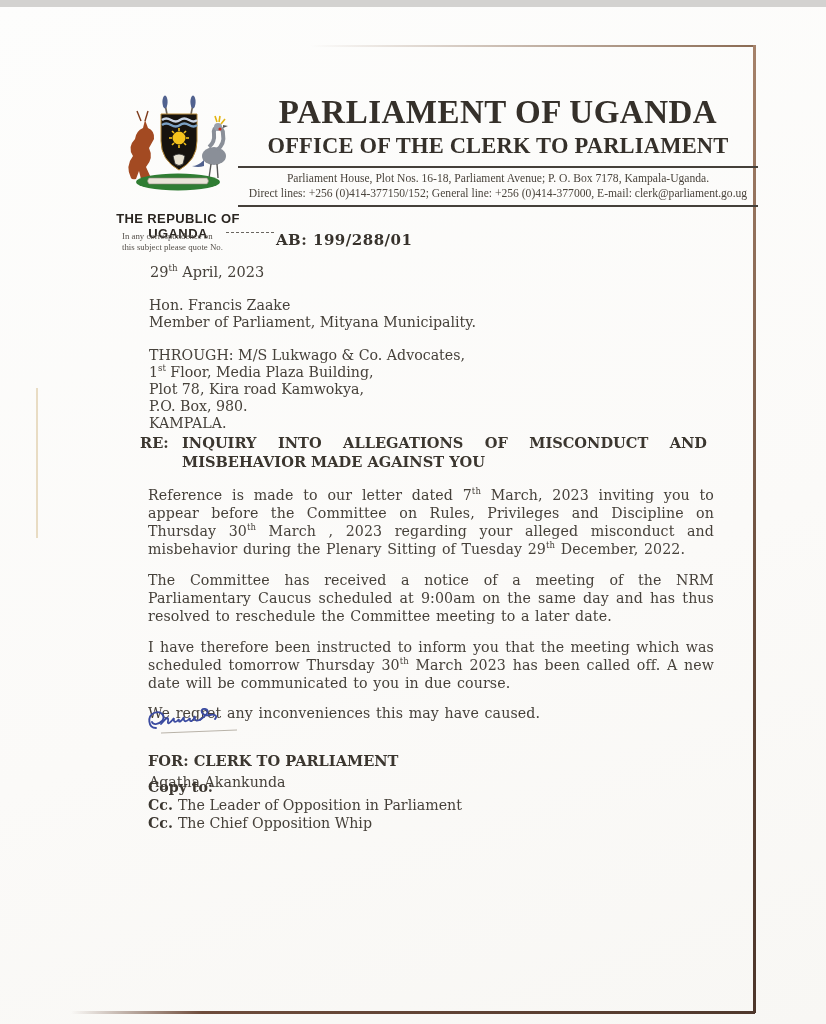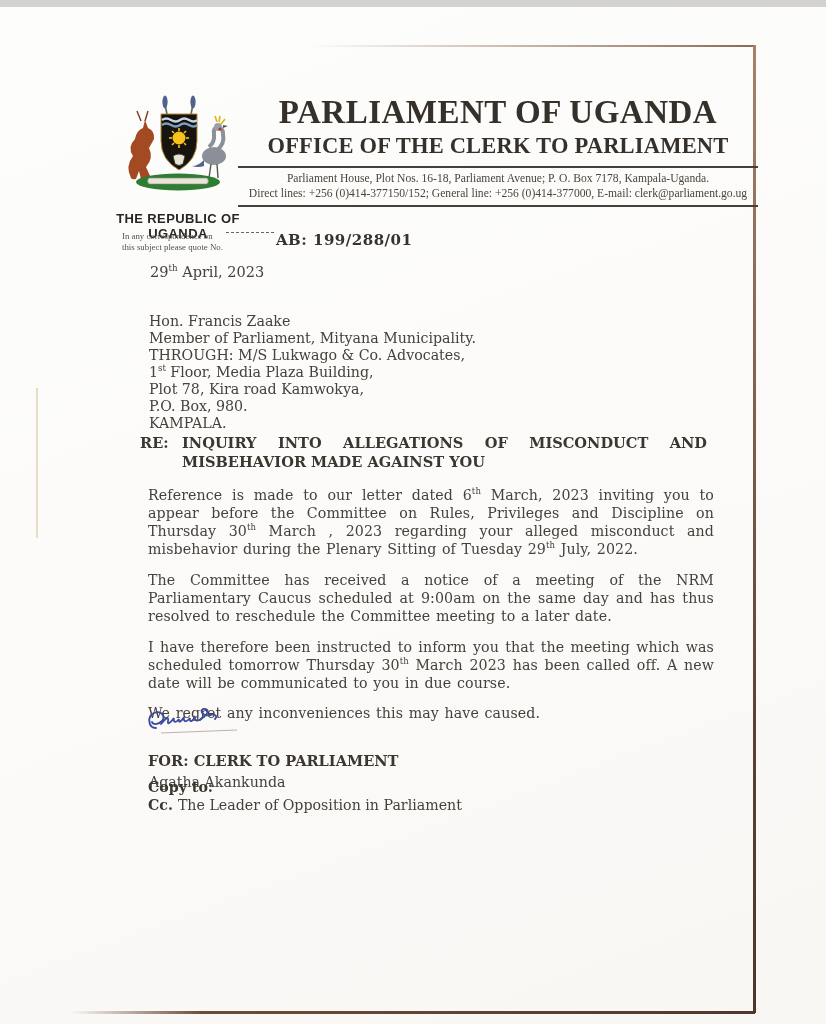--- a/index.html
+++ b/index.html
@@ -34,21 +34,21 @@
   .addr{font-size:11.6px;line-height:14.5px;margin-top:4px;color:#4a443c;}
 
   
   .ref-row{position:absolute;left:122px;top:231px;display:flex;}
   .ref-note{font-family:"Liberation Serif",serif;font-size:8.8px;line-height:10.5px;color:#55504a;}
   .ref-dots{width:48px;height:1px;border-bottom:1.3px dashed #6a655f;margin:0 0 3px 3px;}
   .ref-number{font-size:15px;font-weight:bold;letter-spacing:.5px;color:#37322c;margin:0 0 -1px 2px;}
 
   .letter-date{position:absolute;left:150px;top:264px;font-size:14.5px;}
 
-  .recipient-block{position:absolute;left:149px;top:313px;font-size:14.2px;line-height:17.2px;}
+  .recipient-block{position:absolute;left:149px;top:297px;font-size:14.2px;line-height:17.2px;}
   .through-block{position:absolute;left:149px;top:347px;font-size:14.2px;line-height:16.9px;}
 
   .subject-block{position:absolute;left:140px;top:434px;width:567px;display:flex;
     font-size:14.6px;font-weight:bold;line-height:18.5px;color:#3b362f;}
   .subject-label{width:42px;flex:none;}
   .subject-text{flex:1;text-align:justify;}
 
   .paragraphs{position:absolute;left:148px;top:486px;width:566px;
     font-size:14.2px;line-height:18.1px;text-align:justify;
     word-spacing:1px;letter-spacing:.1px;}
@@ -161,21 +161,21 @@
     <div>P.O. Box, 980.</div>
     <div>KAMPALA.</div>
   </div>
 
   <div class="subject-block">
     <div class="subject-label">RE:</div>
     <div class="subject-text">INQUIRY INTO ALLEGATIONS OF MISCONDUCT AND MISBEHAVIOR MADE AGAINST YOU</div>
   </div>
 
   <div class="paragraphs">
-    <p><span>Reference is made to our letter dated 6</span><sup>th</sup><span> March, 2023 inviting you to appear before the Committee on Rules, Privileges and Discipline on Thursday 30</span><sup>th</sup><span> March , 2023 regarding your alleged misconduct and misbehavior during the Plenary Sitting of Tuesday 29</span><sup>th</sup><span> July, 2022.</span></p>
+    <p><span>Reference is made to our letter dated 7</span><sup>th</sup><span> March, 2023 inviting you to appear before the Committee on Rules, Privileges and Discipline on Thursday 30</span><sup>th</sup><span> March , 2023 regarding your alleged misconduct and misbehavior during the Plenary Sitting of Tuesday 29</span><sup>th</sup><span> December, 2022.</span></p>
     <p>The Committee has received a notice of a meeting of the NRM Parliamentary Caucus scheduled at 9:00am on the same day and has thus resolved to reschedule the Committee meeting to a later date.</p>
     <p><span>I have therefore been instructed to inform you that the meeting which was scheduled tomorrow Thursday 30</span><sup>th</sup><span> March 2023 has been called off. A new date will be communicated to you in due course.</span></p>
     <p>We regret any inconveniences this may have caused.</p>
   </div>
 
   <div class="signature-wrap">
     <svg width="110" height="32" viewBox="0 0 110 32">
       <path d="M16,27 L92,24" stroke="#b9b3a9" stroke-width="1.1" fill="none"></path>
       <path d="M11,22 C3,22 2,10 9,7 C16,4 21,10 17,15 C13,19 8,19 7,16" stroke="#3b4ba0" stroke-width="1.9" fill="none" stroke-linecap="round"></path>
       <path d="M16,18 C20,13 24,9 23,15 C22,20 26,16 29,12 C28,17 31,17 34,13 C33,18 37,15 39,11
@@ -184,15 +184,18 @@
     </svg>
   </div>
   <div class="signatory-name">Agatha Akankunda</div>
   <div class="signatory-role">FOR: CLERK TO PARLIAMENT</div>
 
   <div class="copy-block">
     <div class="copy-heading">Copy to:</div>
     <div>
       <span class="cc-prefix">Cc.</span><span>The Leader of Opposition in Parliament</span>
     </div>
+    <div>
+      <span class="cc-prefix">Cc.</span><span>The Chief Opposition Whip</span>
+    </div>
   </div>
 
 </div>
 
 </body></html>

